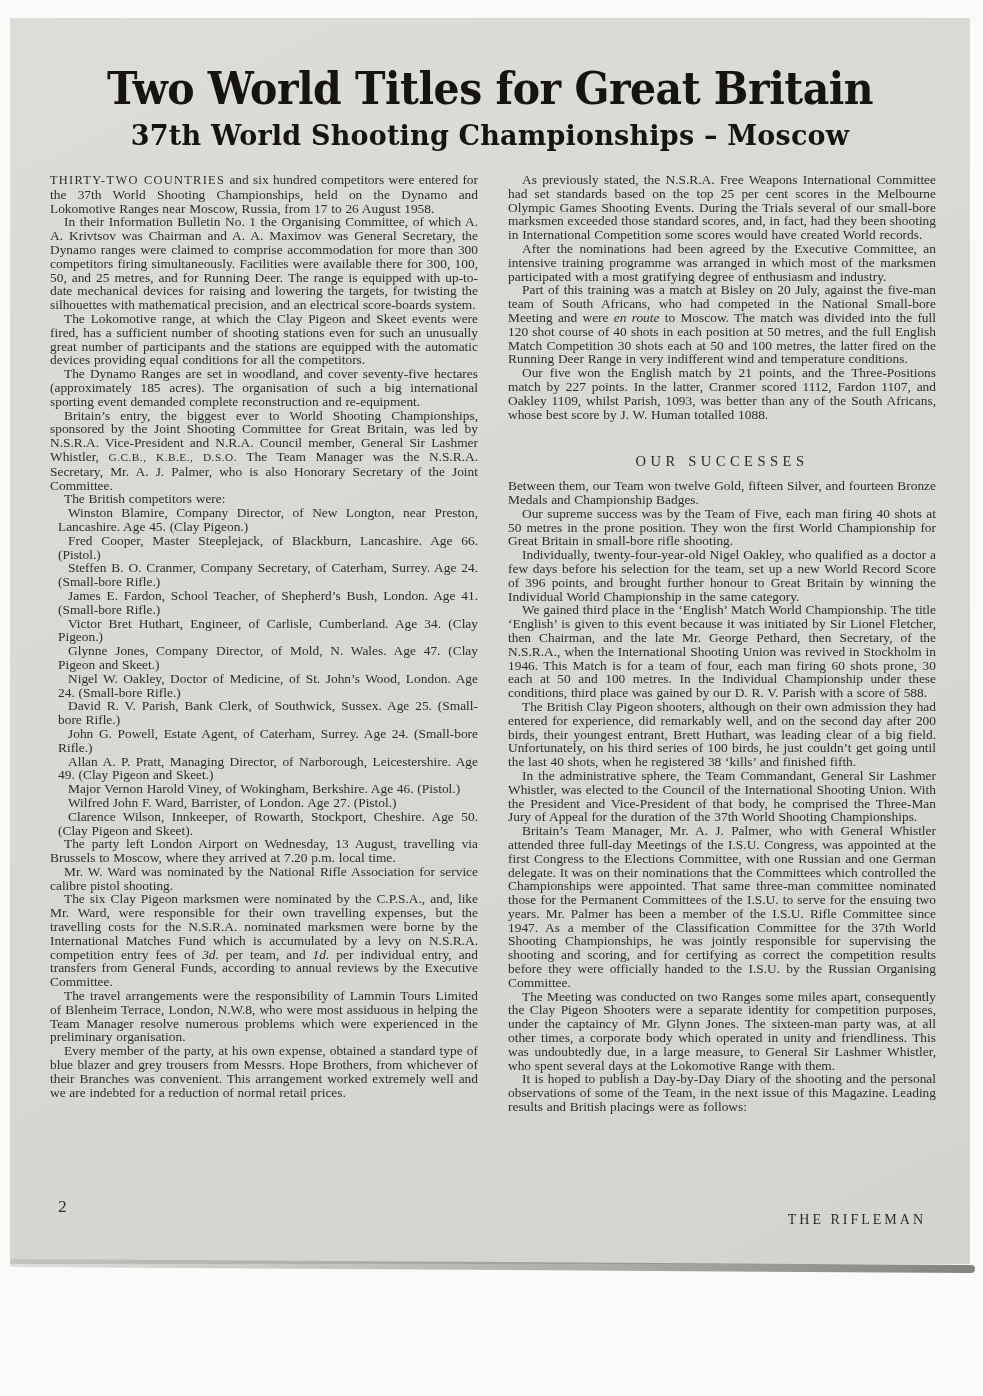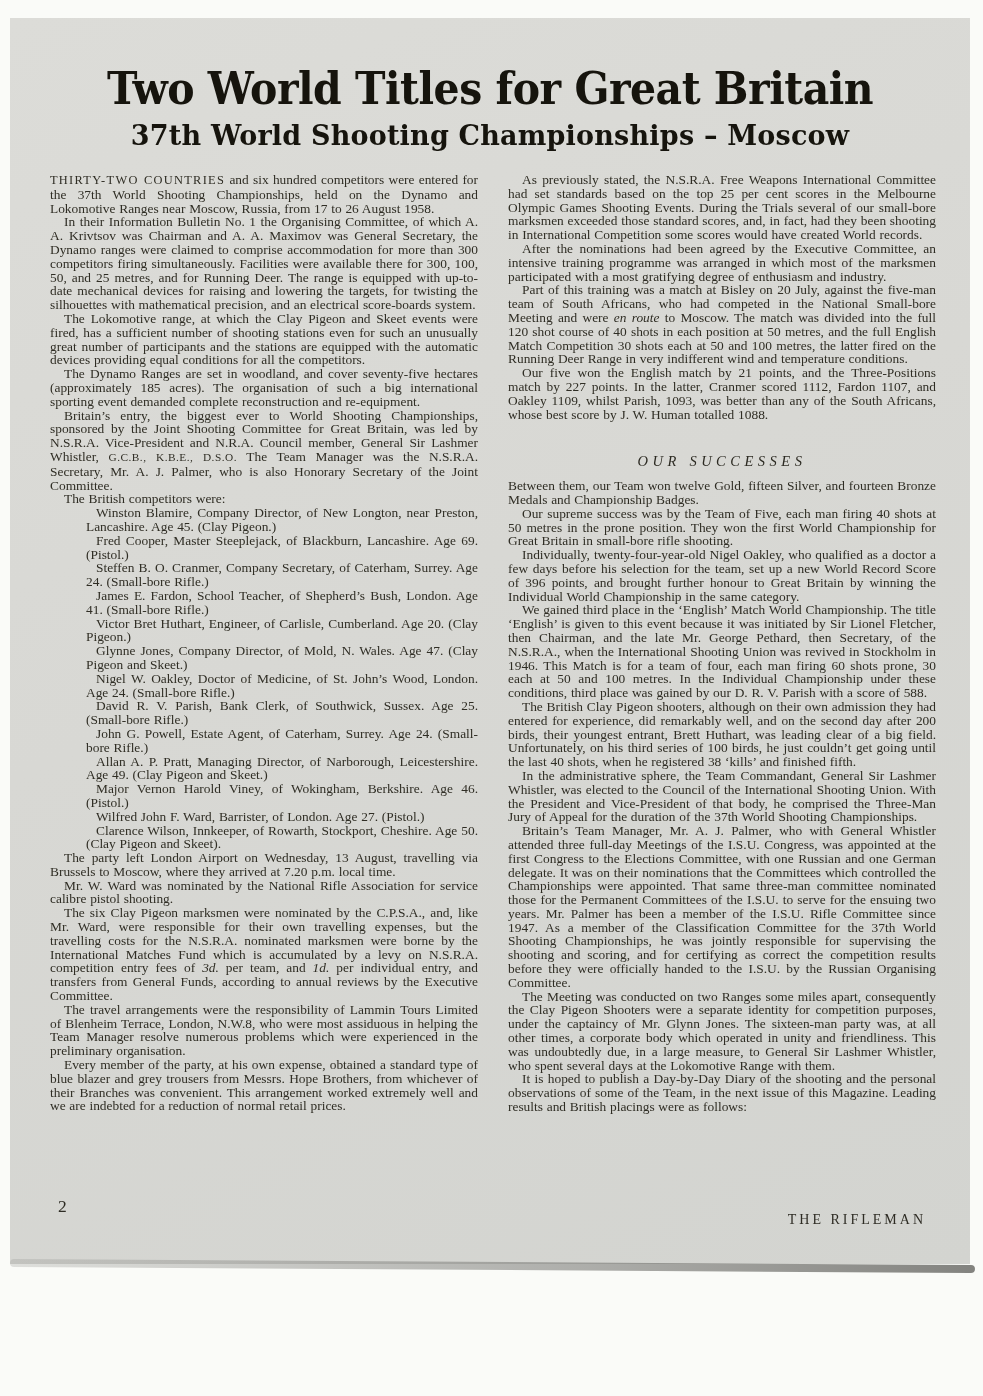--- a/index.html
+++ b/index.html
@@ -56,31 +56,30 @@
     line-height:13.8px;
     text-align:justify;
     color:#2f2d24;
     word-spacing:0.4px;
   }
   .col p { text-indent:14px; }
   .col p.noindent { text-indent:0; }
   .seg-opener { letter-spacing:1.3px; font-size:12.4px; }
   .seg-smallcaps { font-size:11.3px; letter-spacing:0.5px; }
   .seg-italic { font-style:italic; }
-  .competitors { list-style:none; margin-left:36px; }
+  .competitors { list-style:none; margin-left:8px; }
   .competitors li { text-indent:10px; text-align:justify; }
   .section-heading {
     font-weight:normal;
     text-align:center;
     text-indent:0;
     font-size:14.5px;
     letter-spacing:4.5px;
     margin:34px 0 10px 0;
     color:#2c2a22;
-    font-style:italic;
   }
   .footer-page-number {
     position:absolute;
     left:48px; top:1178px;
     font-size:17.5px;
     color:#2e2c24;
   }
   .footer-magazine {
     position:absolute;
     right:44px; top:1194px;
@@ -103,24 +102,24 @@
 
     <div class="col">
       <p class="noindent"><span class="seg-opener">THIRTY-TWO COUNTRIES</span><span> and six hundred competitors were entered for the 37th World Shooting Championships, held on the Dynamo and Lokomotive Ranges near Moscow, Russia, from 17 to 26 August 1958.</span></p>
       <p><span>In their Information Bulletin No. 1 the Organising Committee, of which A. A. Krivtsov was Chairman and A. A. Maximov was General Secretary, the Dynamo ranges were claimed to comprise accommodation for more than 300 competitors firing simultaneously. Facilities were available there for 300, 100, 50, and 25 metres, and for Running Deer. The range is equipped with up-to-date mechanical devices for raising and lowering the targets, for twisting the silhouettes with mathematical precision, and an electrical score-boards system.</span></p>
       <p><span>The Lokomotive range, at which the Clay Pigeon and Skeet events were fired, has a sufficient number of shooting stations even for such an unusually great number of participants and the stations are equipped with the automatic devices providing equal conditions for all the competitors.</span></p>
       <p><span>The Dynamo Ranges are set in woodland, and cover seventy-five hectares (approximately 185 acres). The organisation of such a big international sporting event demanded complete reconstruction and re-equipment.</span></p>
       <p><span>Britain’s entry, the biggest ever to World Shooting Championships, sponsored by the Joint Shooting Committee for Great Britain, was led by N.S.R.A. Vice-President and N.R.A. Council member, General Sir Lashmer Whistler, </span><span class="seg-smallcaps">G.C.B., K.B.E., D.S.O.</span><span> The Team Manager was the N.S.R.A. Secretary, Mr. A. J. Palmer, who is also Honorary Secretary of the Joint Committee.</span></p>
       <p><span>The British competitors were:</span></p>
       <ul class="competitors">
         <li>Winston Blamire, Company Director, of New Longton, near Preston, Lancashire. Age 45. (Clay Pigeon.)</li>
-        <li>Fred Cooper, Master Steeplejack, of Blackburn, Lancashire. Age 69. (Pistol.)</li>
+        <li>Fred Cooper, Master Steeplejack, of Blackburn, Lancashire. Age 66. (Pistol.)</li>
         <li>Steffen B. O. Cranmer, Company Secretary, of Caterham, Surrey. Age 24. (Small-bore Rifle.)</li>
         <li>James E. Fardon, School Teacher, of Shepherd’s Bush, London. Age 41. (Small-bore Rifle.)</li>
-        <li>Victor Bret Huthart, Engineer, of Carlisle, Cumberland. Age 20. (Clay Pigeon.)</li>
+        <li>Victor Bret Huthart, Engineer, of Carlisle, Cumberland. Age 34. (Clay Pigeon.)</li>
         <li>Glynne Jones, Company Director, of Mold, N. Wales. Age 47. (Clay Pigeon and Skeet.)</li>
         <li>Nigel W. Oakley, Doctor of Medicine, of St. John’s Wood, London. Age 24. (Small-bore Rifle.)</li>
         <li>David R. V. Parish, Bank Clerk, of Southwick, Sussex. Age 25. (Small-bore Rifle.)</li>
         <li>John G. Powell, Estate Agent, of Caterham, Surrey. Age 24. (Small-bore Rifle.)</li>
         <li>Allan A. P. Pratt, Managing Director, of Narborough, Leicestershire. Age 49. (Clay Pigeon and Skeet.)</li>
         <li>Major Vernon Harold Viney, of Wokingham, Berkshire. Age 46. (Pistol.)</li>
         <li>Wilfred John F. Ward, Barrister, of London. Age 27. (Pistol.)</li>
         <li>Clarence Wilson, Innkeeper, of Rowarth, Stockport, Cheshire. Age 50. (Clay Pigeon and Skeet).</li>
       </ul>
       <p><span>The party left London Airport on Wednesday, 13 August, travelling via Brussels to Moscow, where they arrived at 7.20 p.m. local time.</span></p>

